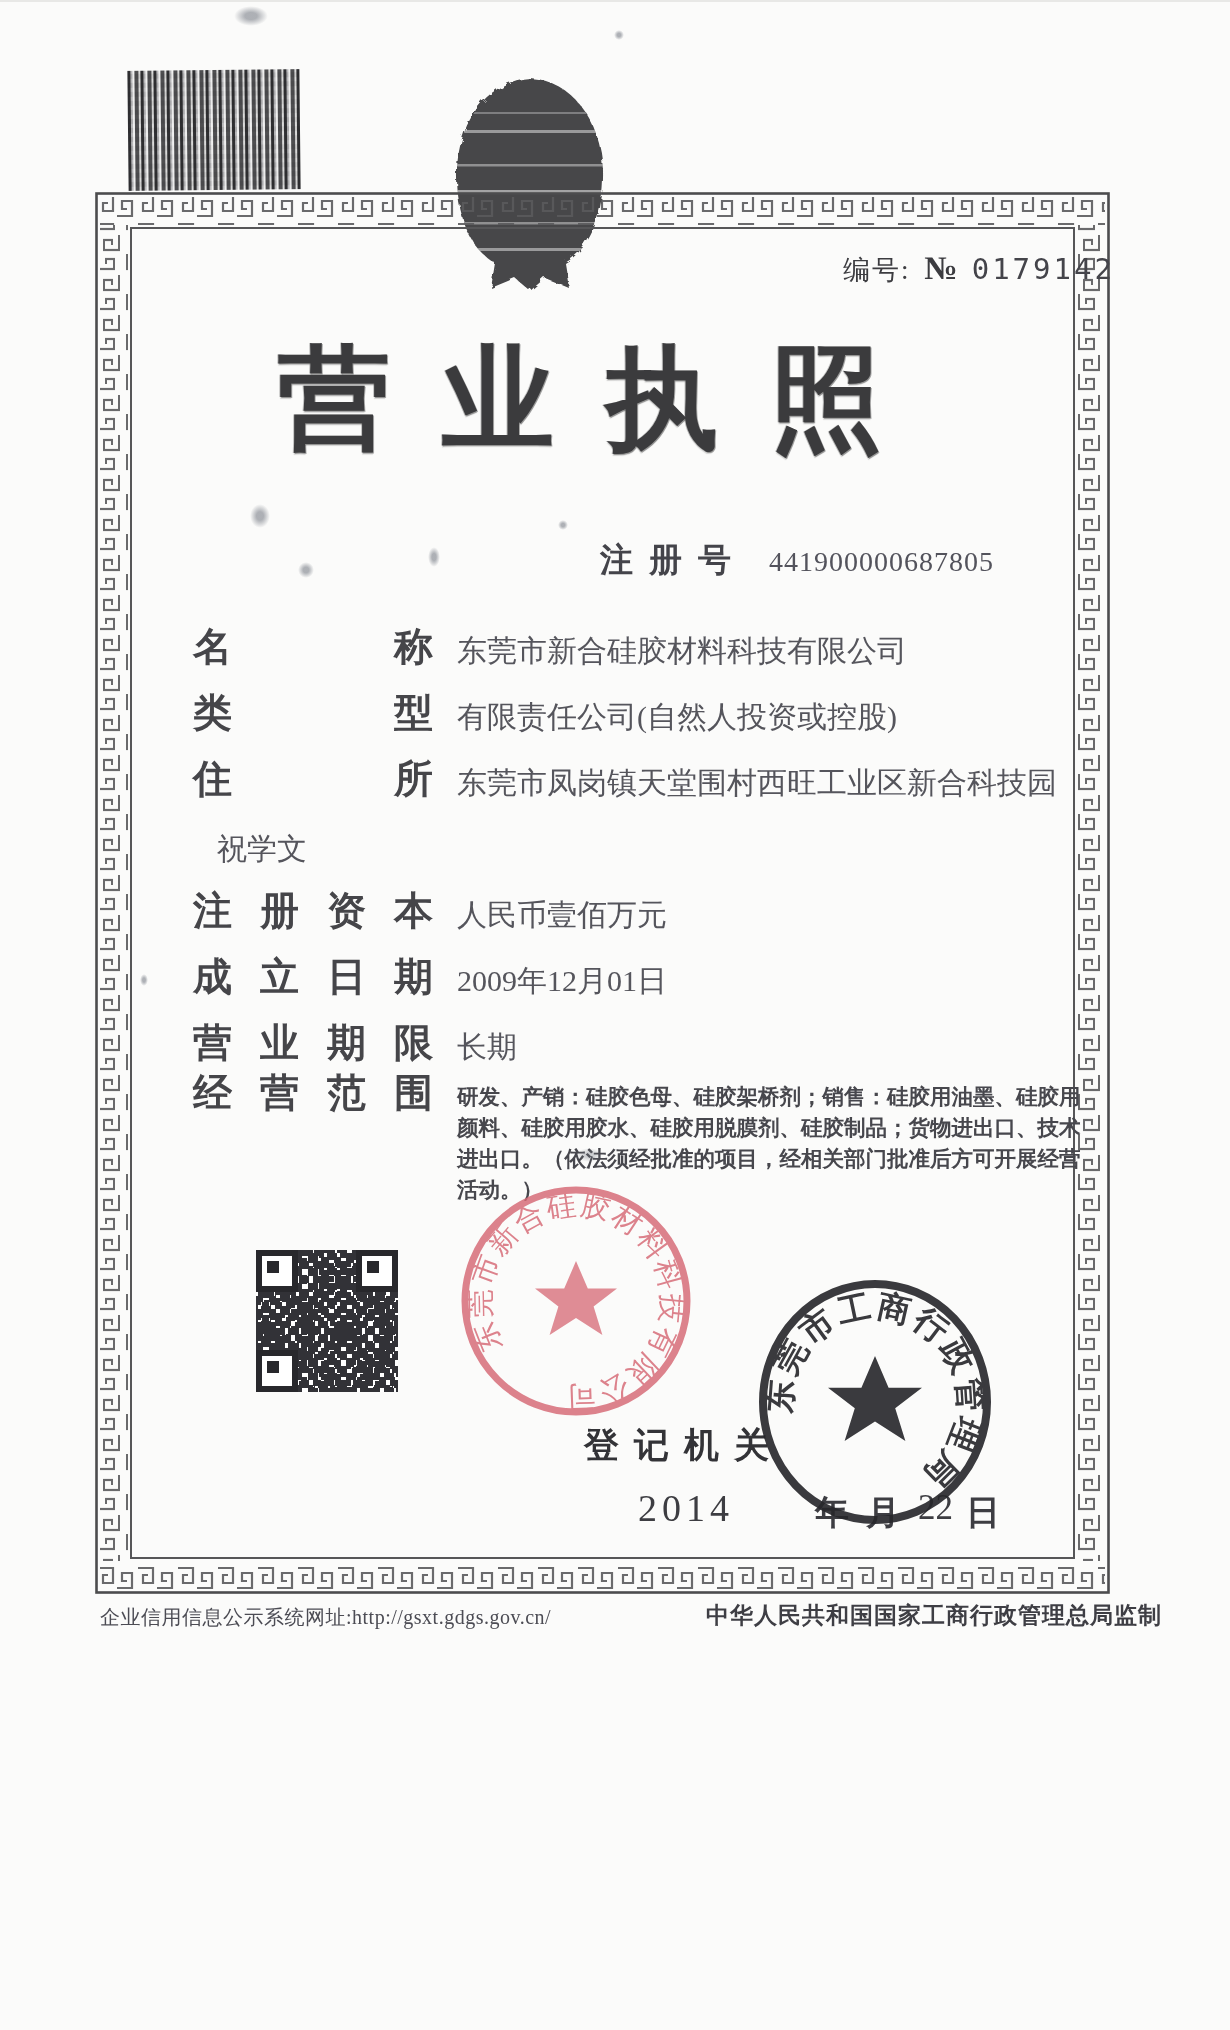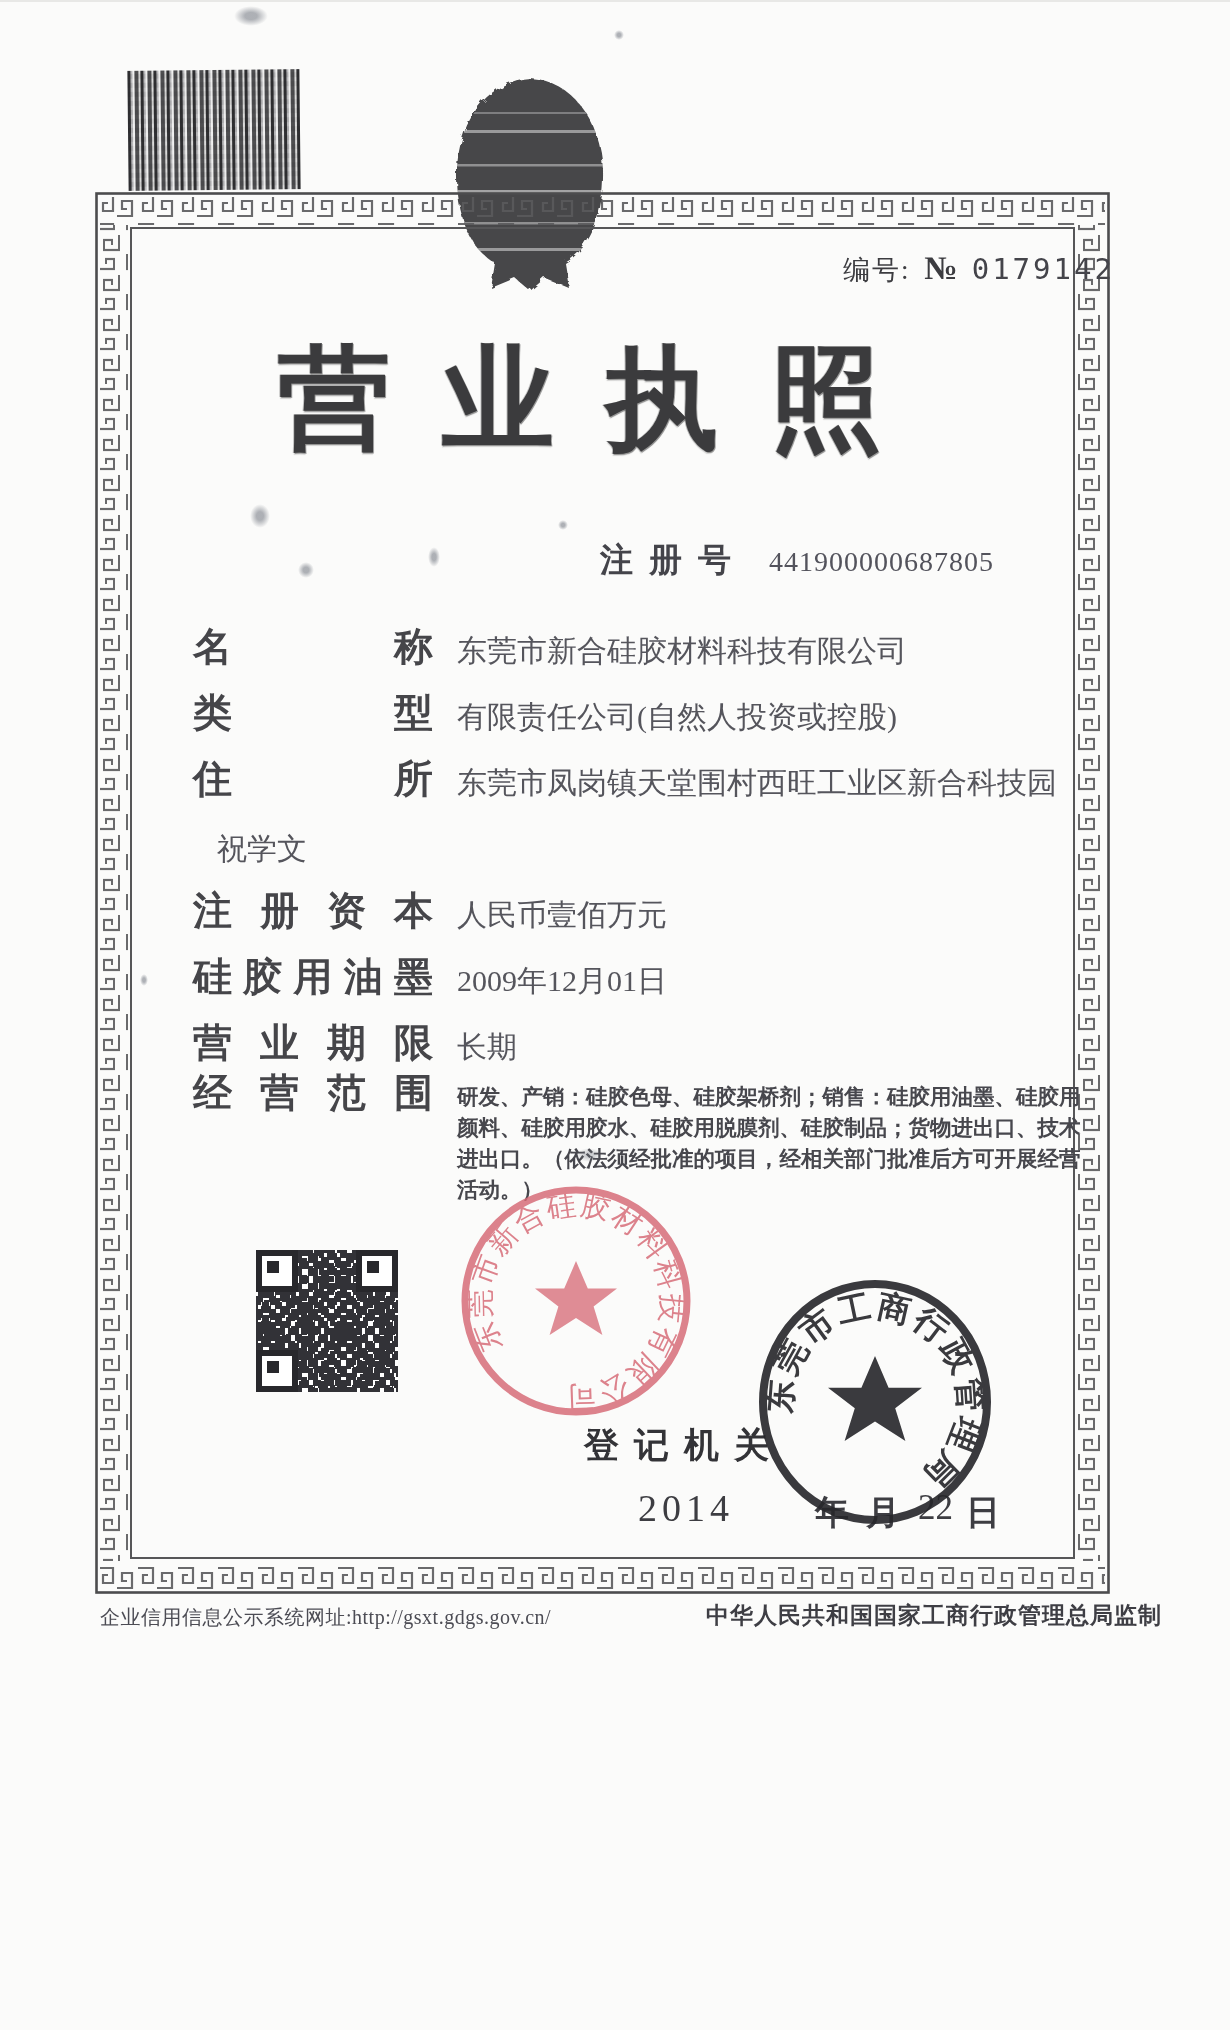--- a/index.html
+++ b/index.html
@@ -156,21 +156,21 @@
       <div class="fvalue">东莞市凤岗镇天堂围村西旺工业区新合科技园</div>
     </div>
     <div class="frow">
       <div class="fvalue">祝学文</div>
     </div>
     <div class="frow">
       <div class="flabel">注册资本</div>
       <div class="fvalue">人民币壹佰万元</div>
     </div>
     <div class="frow">
-      <div class="flabel">硅胶用油墨</div>
+      <div class="flabel">成立日期</div>
       <div class="fvalue">2009年12月01日</div>
     </div>
     <div class="frow">
       <div class="flabel">营业期限</div>
       <div class="fvalue">长期</div>
     </div>
   </div>
 
   <div class="scope">
     <div class="flabel">经营范围</div>

